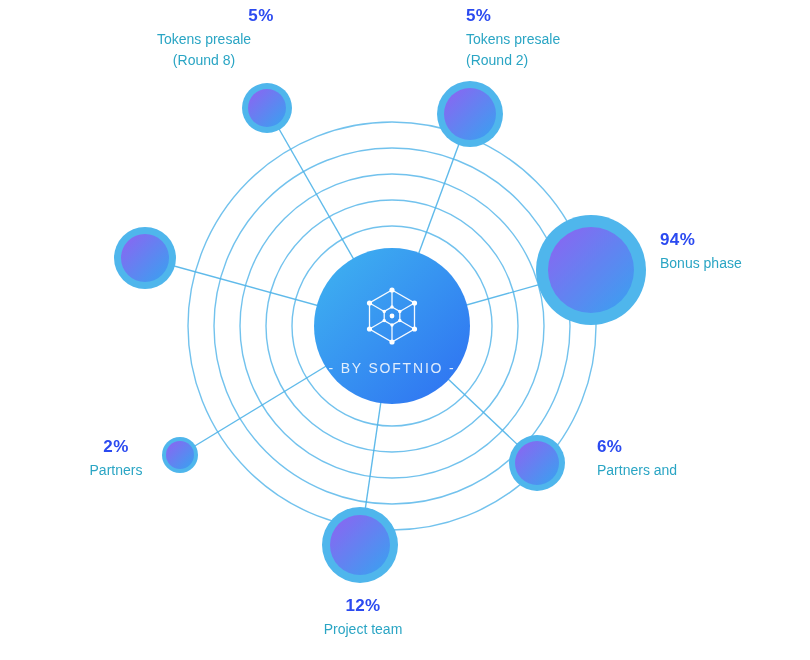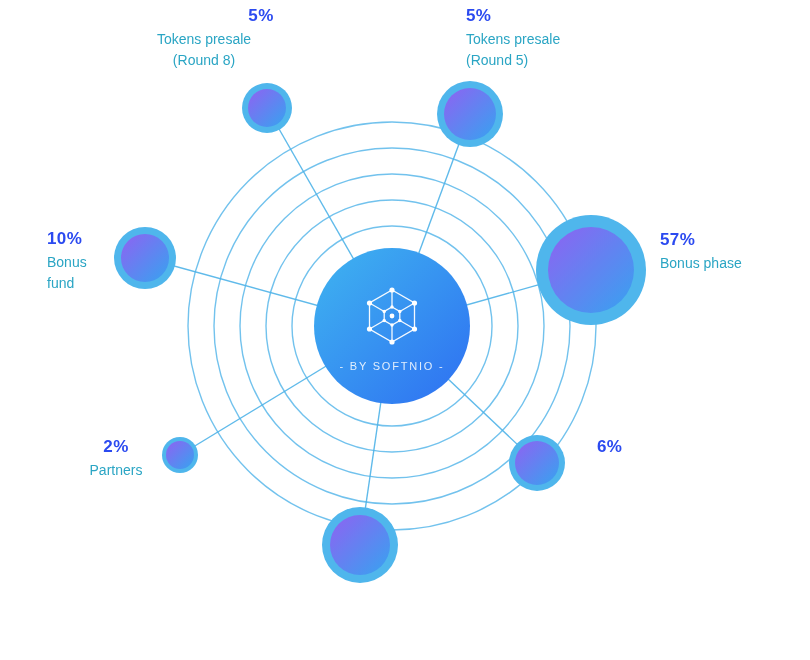--- a/index.html
+++ b/index.html
@@ -33,21 +33,21 @@
   .seg-0{left:125px;top:6px;width:158px;text-align:center;}
   .seg-0 .pct{transform:translateX(57px);}
   .seg-1{left:466px;top:6px;width:170px;text-align:left;}
   .seg-2{left:660px;top:230px;width:150px;text-align:left;}
   .seg-3{left:597px;top:437px;width:140px;text-align:left;}
   .seg-4{left:283px;top:596px;width:160px;text-align:center;}
   .seg-5{left:56px;top:437px;width:120px;text-align:center;}
   .seg-6{left:47px;top:229px;width:110px;text-align:left;}
   #center-caption{
     position:absolute;left:312px;top:360px;width:160px;text-align:center;
-    font-size:11px;letter-spacing:1.8px;color:rgba(255,255,255,.85);
+    font-size:14px;letter-spacing:1.8px;color:rgba(255,255,255,.85);
   }
 </style>
 </head>
 <body>
 
 <div id="stage">
 
   <svg id="diagram-svg" width="810" height="660" viewBox="0 0 810 660">
     <defs>
       <linearGradient id="gradNode" x1="0" y1="0" x2="1" y2="1">
@@ -138,37 +138,37 @@
 
   <div class="seg seg-0">
     <div class="pct">5%</div>
     <div class="ln">Tokens presale</div>
     <div class="ln">(Round 8)</div>
   </div>
 
   <div class="seg seg-1">
     <div class="pct">5%</div>
     <div class="ln">Tokens presale</div>
-    <div class="ln">(Round 5)</div>
+    <div class="ln">(Round 2)</div>
   </div>
 
   <div class="seg seg-2">
-    <div class="pct">57%</div>
+    <div class="pct">94%</div>
     <div class="ln">Bonus phase</div>
   </div>
 
   <div class="seg seg-3">
     <div class="pct">6%</div>
+    <div class="ln">Partners and</div>
   </div>
 
+  <div class="seg seg-4">
+    <div class="pct">12%</div>
+    <div class="ln">Project team</div>
+  </div>
 
   <div class="seg seg-5">
     <div class="pct">2%</div>
     <div class="ln">Partners</div>
   </div>
 
-  <div class="seg seg-6">
-    <div class="pct">10%</div>
-    <div class="ln">Bonus</div>
-    <div class="ln">fund</div>
-  </div>
 
 </div>
 
 </body></html>

